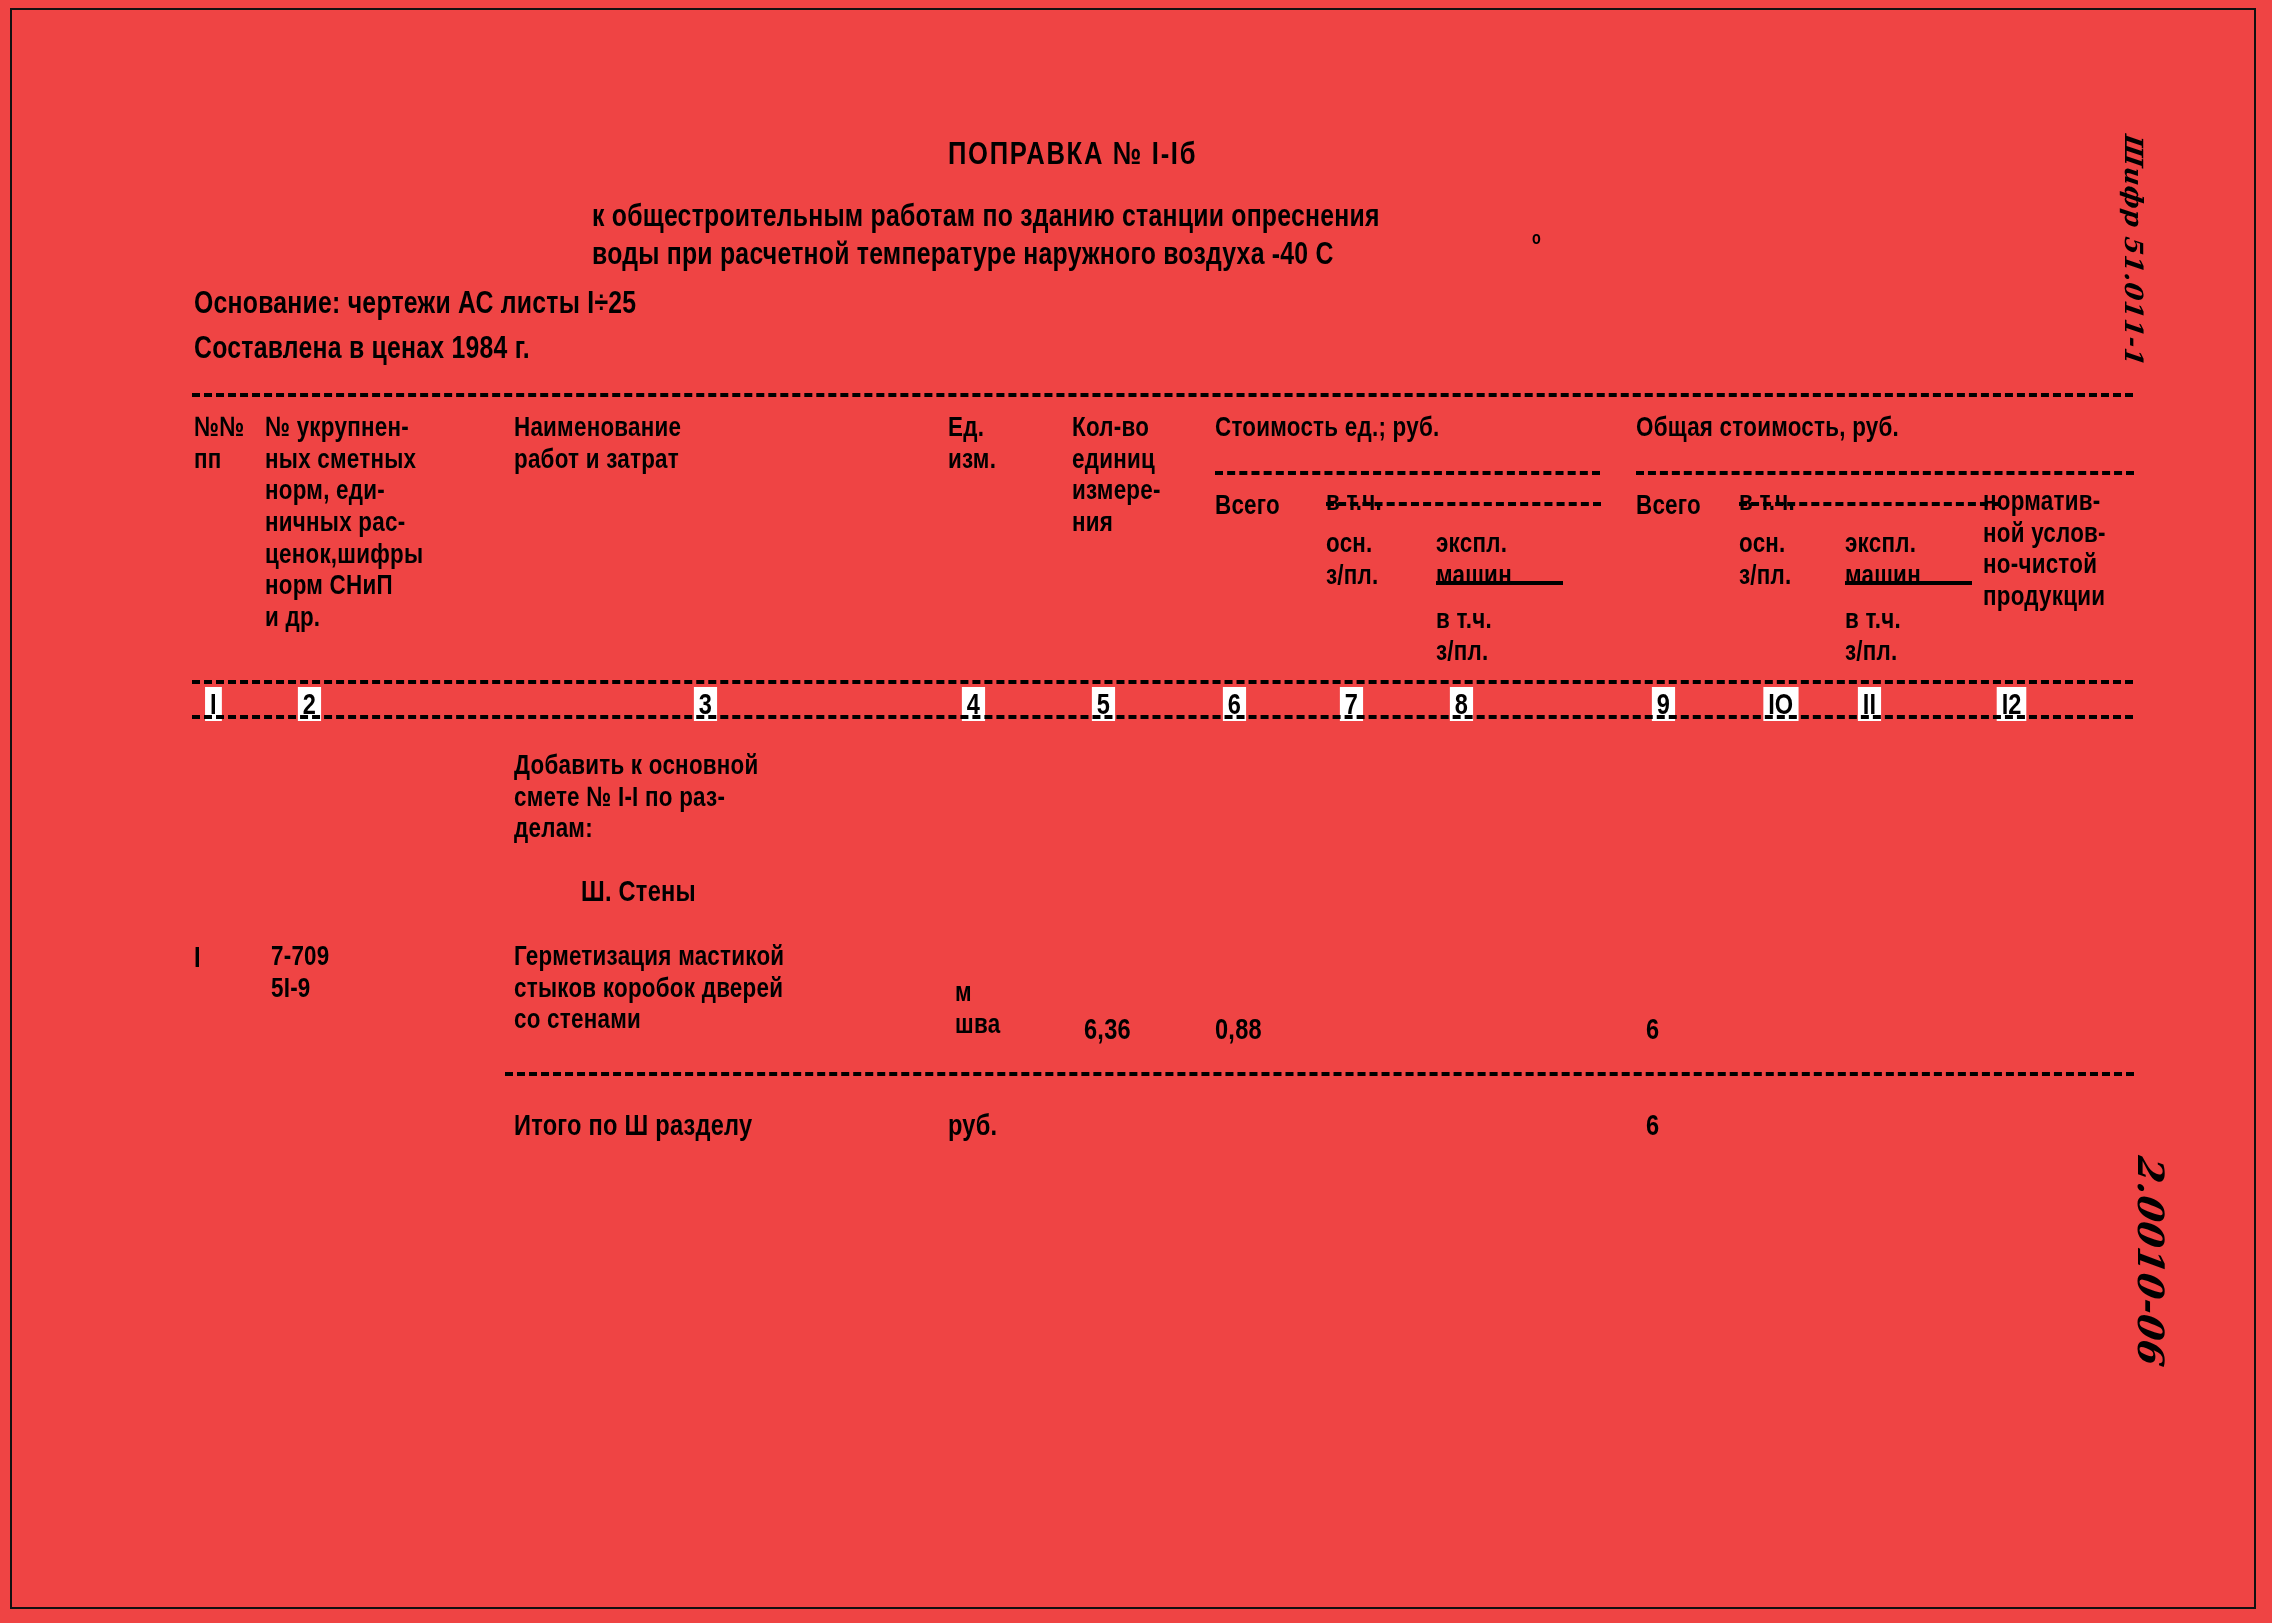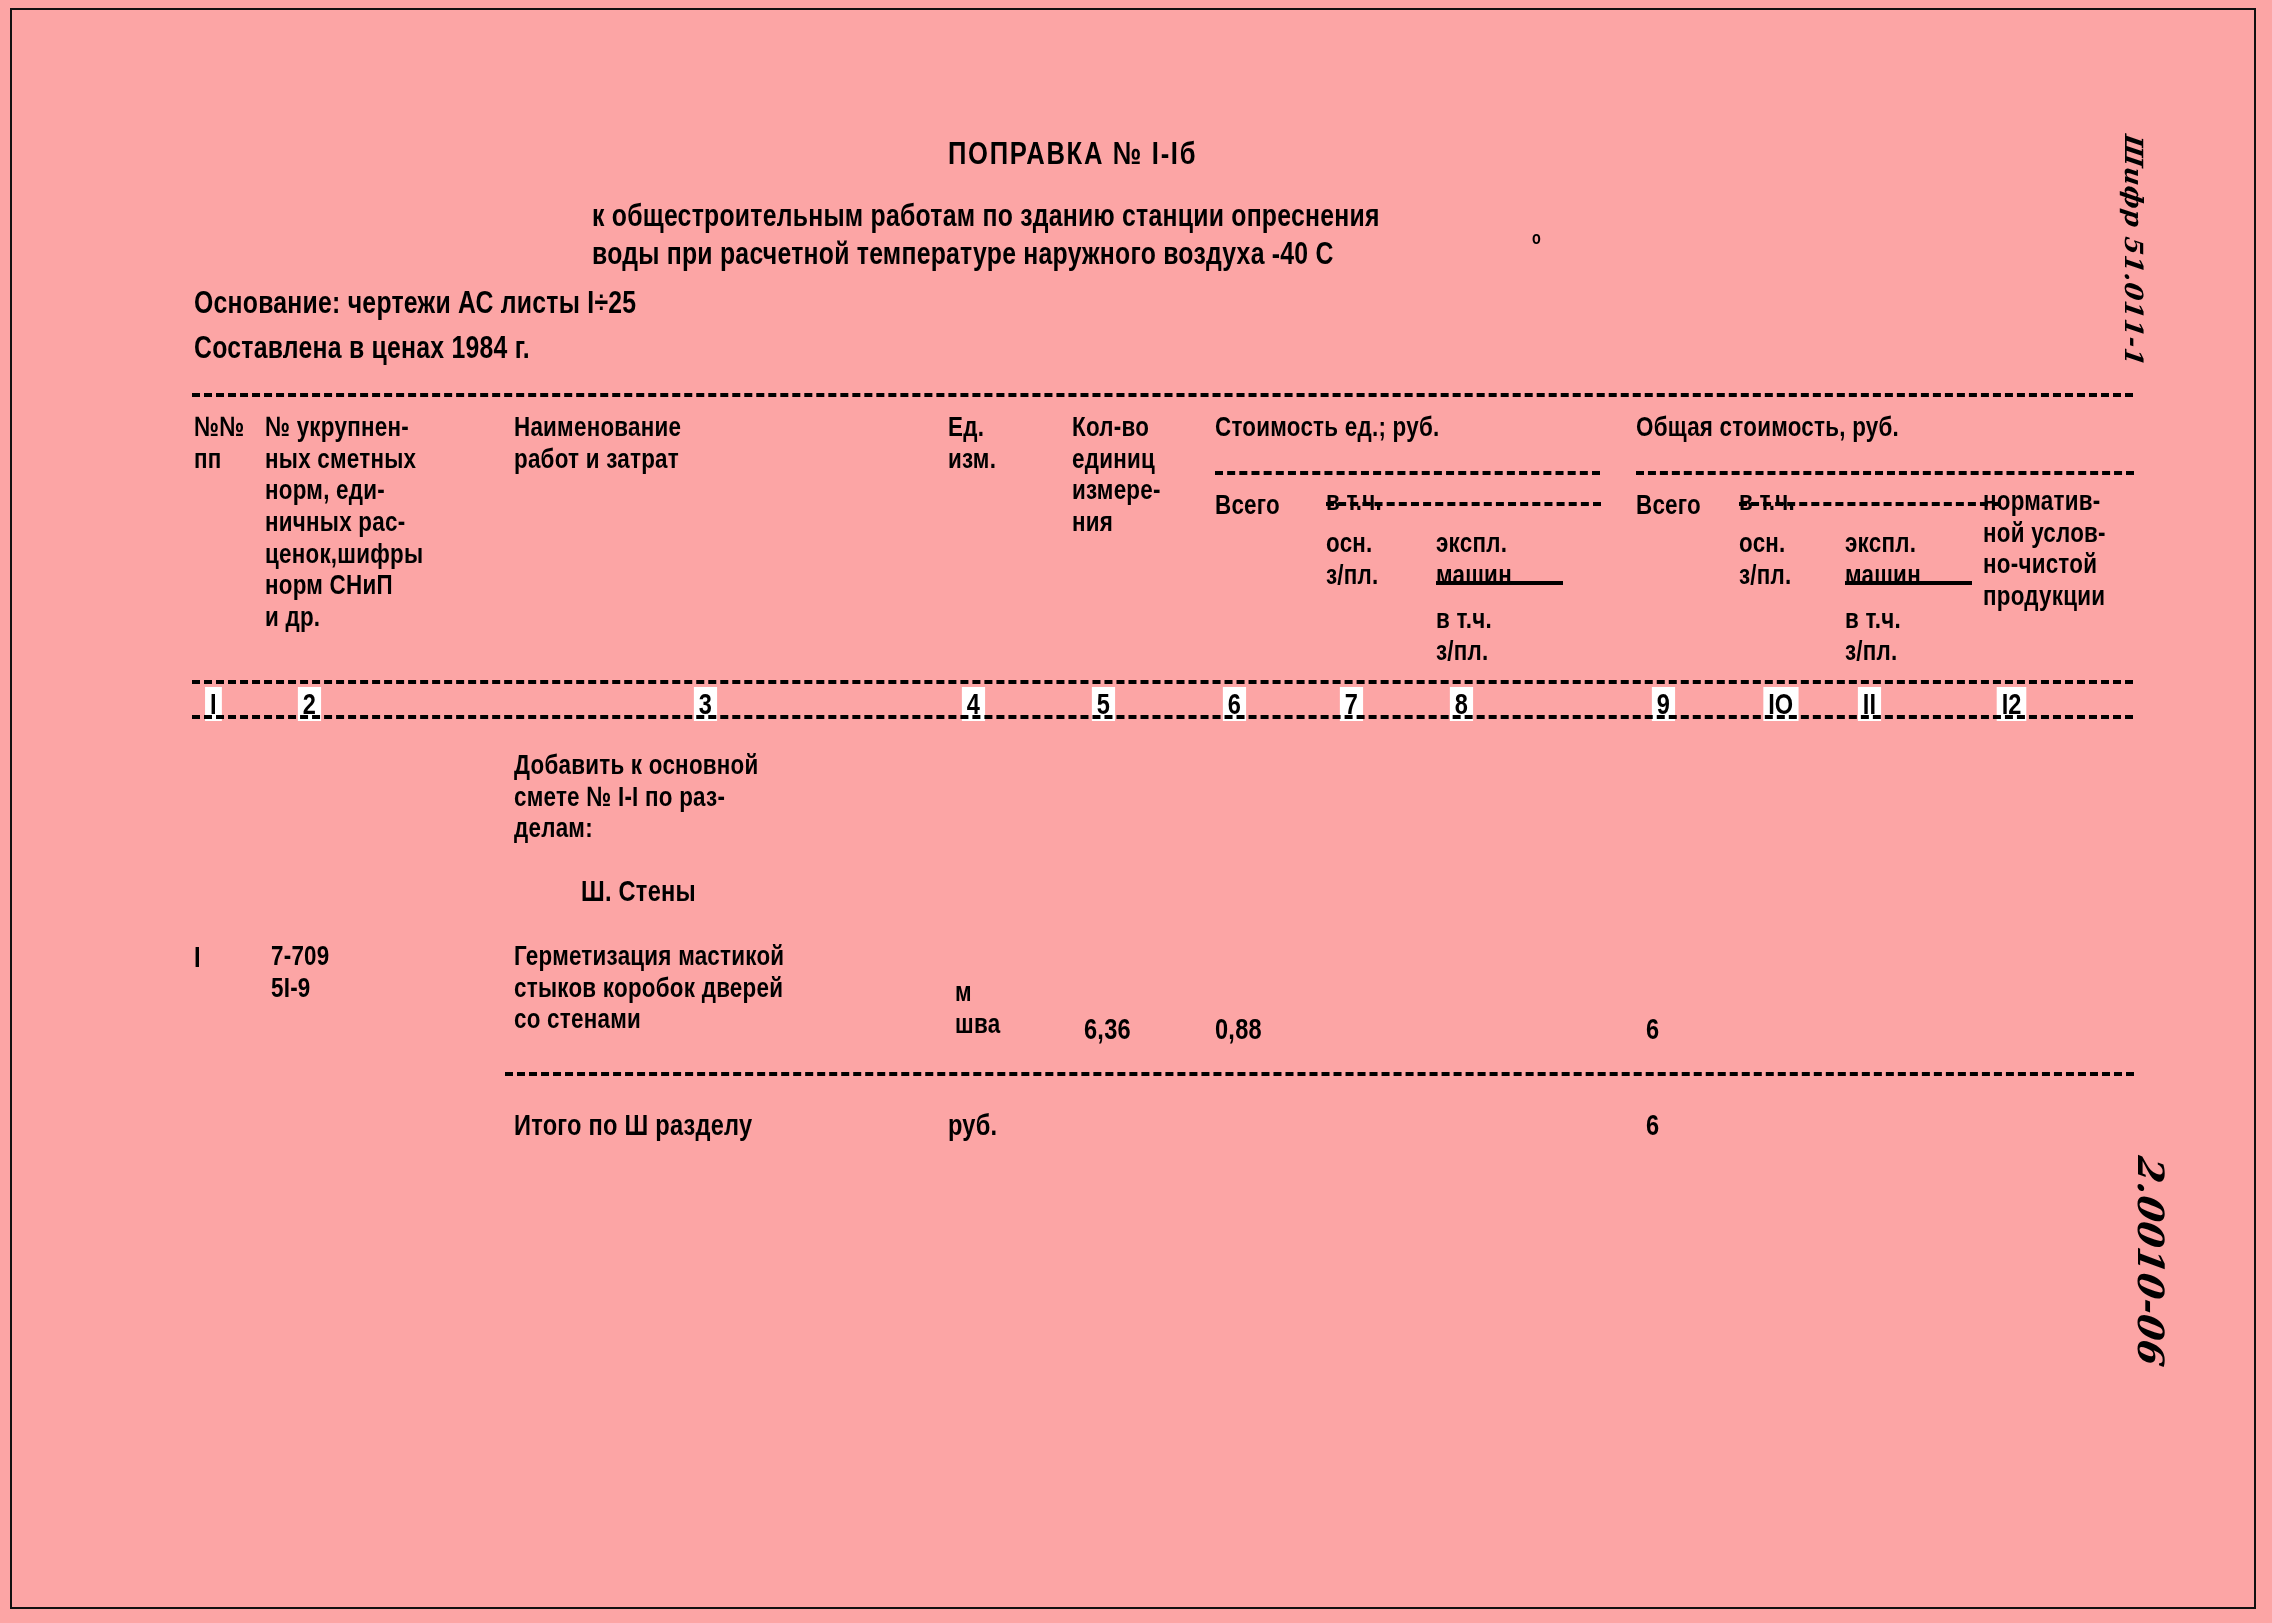--- a/index.html
+++ b/index.html
@@ -15,21 +15,21 @@
     color: #000000;
     overflow: hidden;
   }
 
   
   #page {
     position: absolute;
     left: 0; top: 0;
     width: 2273px;
     height: 1623px;
-    background: #fca5a5;
+    background: #ef4444;
   }
 
   
   #page-frame {
     position: absolute;
     left: 9.6px; top: 8.2px;
     width: 2246px;
     height: 1601px;
     border: 2.1px solid #111111;
     box-sizing: border-box;

